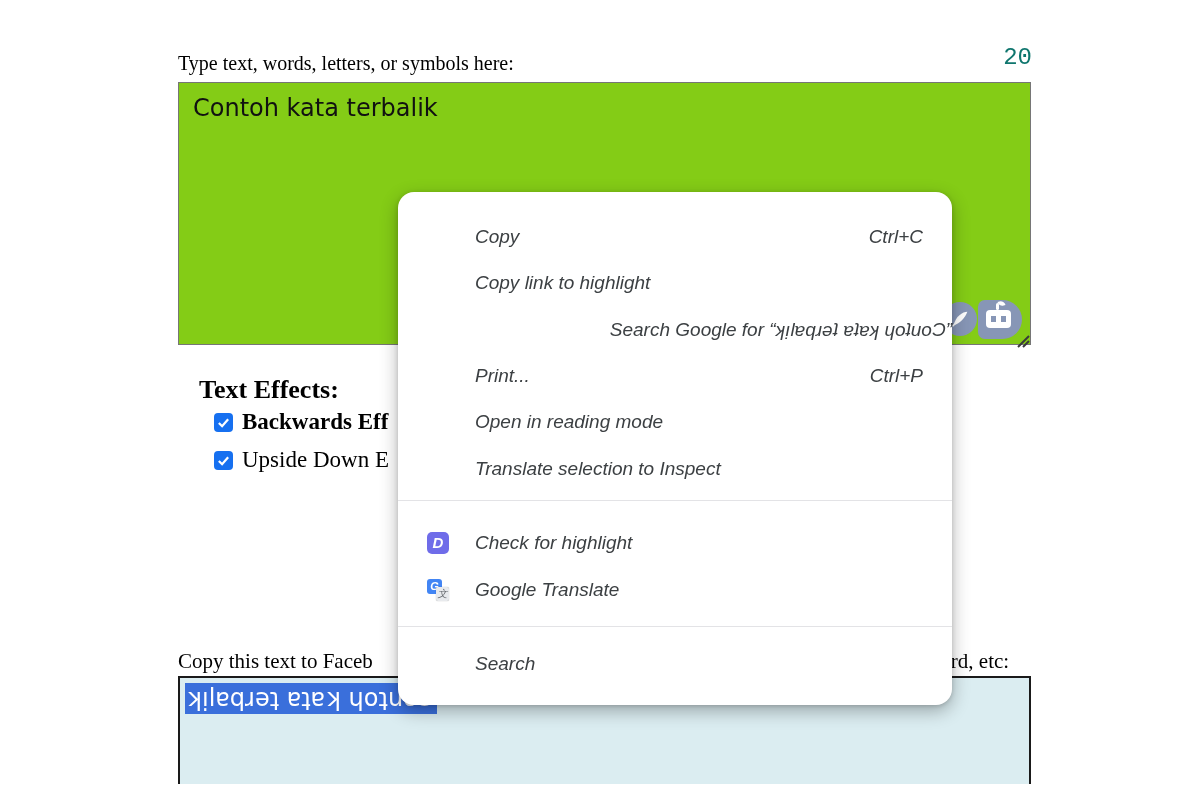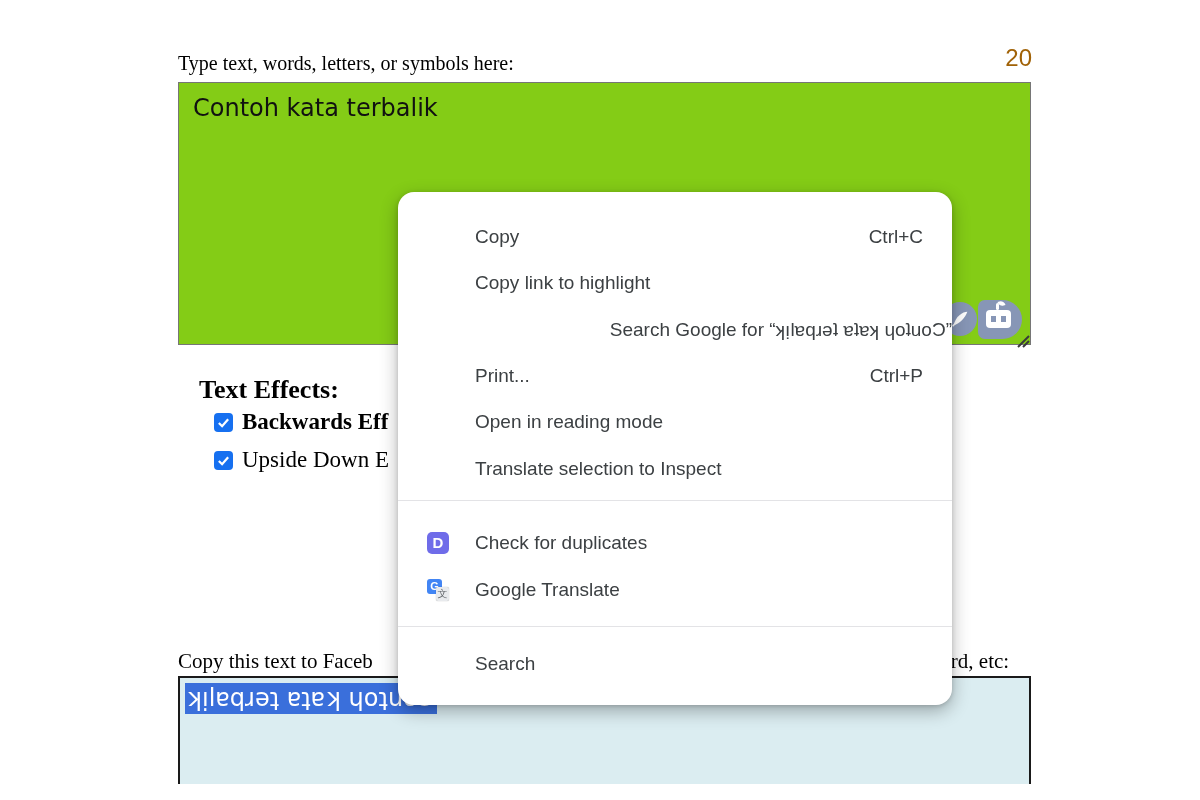--- a/index.html
+++ b/index.html
@@ -7,21 +7,21 @@
   #canvas {
     position:relative; width:1200px; height:800px; overflow:hidden;
     background:#fff; font-family:"Liberation Serif", serif;
   }
   .abs { position:absolute; }
 
   
   .serif-label { font-family:"Liberation Serif", serif; color:#000; font-size:20px; white-space:nowrap; }
   #label-top      { left:178px; top:52px;  font-size:20px; }
   #char-counter   { top:44px; left:998px; width:34px; text-align:right;
-                    font-family:Liberation Sans, sans-serif; font-size:24px; color:#a16207; }
+                    font-family:Liberation Mono, monospace; font-size:24px; color:#0f766e; }
 
   
   #textarea-input {
     left:178px; top:82px; width:853px; height:263px;
     background:#84cc16; border:1px solid #767676;
     font-family:"DejaVu Sans", sans-serif; font-size:24px; color:#111;
     padding:11px 14px; white-space:pre; overflow:hidden;
   }
 
   
@@ -64,21 +64,21 @@
     font-family:"DejaVu Sans", sans-serif; font-size:24px;
     padding:6px 5px; white-space:pre; overflow:hidden;
   }
   #selected-text { background:#3a6fdb; color:#fff; padding:1px 2px 2px 1px; }
 
   
   #context-menu {
     left:398px; top:192px; width:554px; height:513px; z-index:10;
     background:#fff; border-radius:16px;
     box-shadow:0 6px 18px rgba(0,0,0,0.30), 0 1px 4px rgba(0,0,0,0.15);
-    font-family:"Liberation Sans", sans-serif; color:#3c4043; font-size:19px;
+    font-family:"Liberation Sans", sans-serif; color:#3c4043; font-size:19px;font-style:italic;
   }
   .menu-item {
     position:absolute; left:0; width:100%; height:46px; line-height:46px;
     padding-left:77px; white-space:nowrap; cursor:default;
   }
   .shortcut { position:absolute; right:29px; top:0; color:#3c4043; }
   .menu-sep { position:absolute; left:0; width:100%; height:1px; background:#e3e3e6; }
   .menu-icon { position:absolute; left:29px; top:12px; width:22px; height:22px; }
 
   
@@ -172,21 +172,21 @@
       <span>Open in reading mode</span>
     </div>
     <div class="menu-item m6">
       <span>Translate selection to Inspect</span>
     </div>
 
     <div class="menu-sep sep1"></div>
 
     <div class="menu-item m7">
       <span class="menu-icon" id="dup-icon">D</span>
-      <span>Check for duplicates</span>
+      <span>Check for highlight</span>
     </div>
     <div class="menu-item m8">
       <span class="menu-icon">
         <span id="gt-blue">G</span>
         <span id="gt-gray">文</span>
       </span>
       <span>Google Translate</span>
     </div>
 
     <div class="menu-sep sep2"></div>

